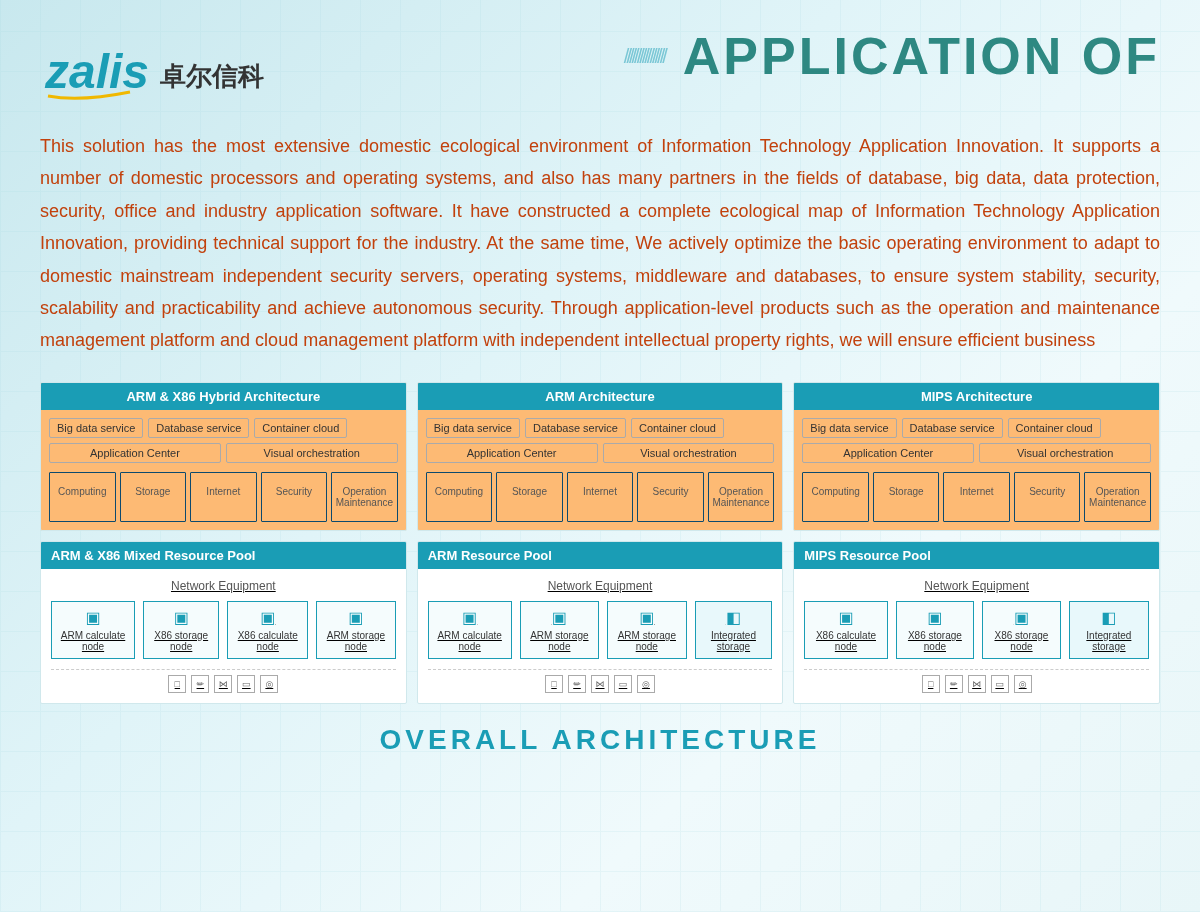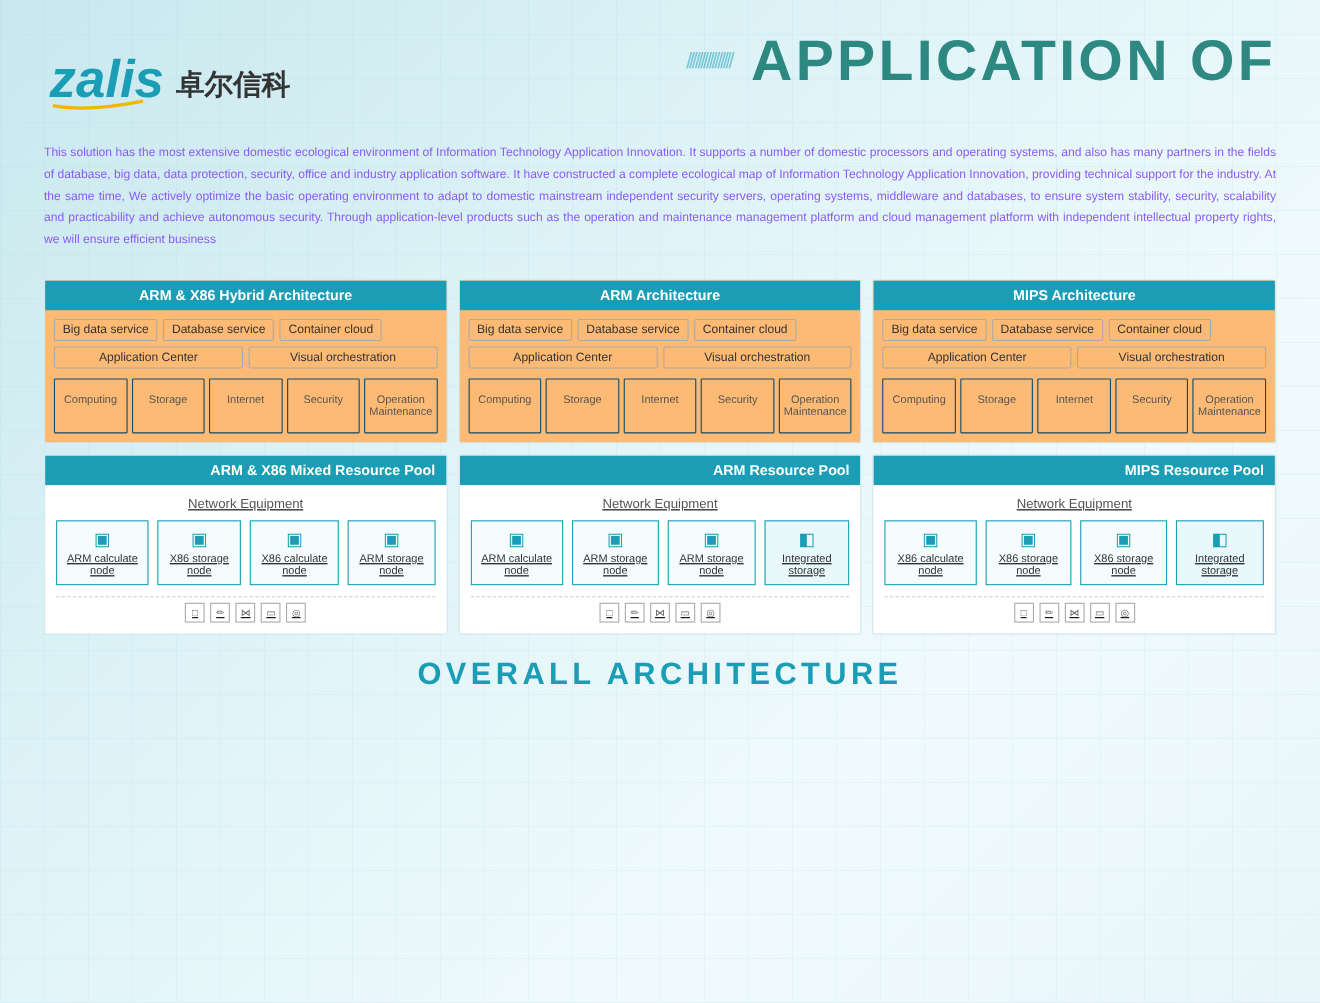--- a/index.html
+++ b/index.html
@@ -77,23 +77,23 @@
       display: inline-block;
       color: #1a9db5;
       font-size: 20px;
       letter-spacing: -3px;
       opacity: 0.5;
       margin-right: 10px;
     }
 
     
     .body-text {
-      font-size: 11px;
+      font-size: 18px;
       line-height: 1.8;
-      color: #8b5cf6;
+      color: #c2410c;
       margin: 20px 0 25px 0;
       text-align: justify;
     }
 
     
     .arch-section {
       display: flex;
       gap: 10px;
       margin-bottom: 10px;
     }
@@ -166,21 +166,21 @@
       flex: 1;
       background: white;
       border: 1px solid #d0e8ec;
       border-radius: 2px;
       overflow: hidden;
     }
 
     .pool-card-header {
       background: #1a9db5;
       color: white;
-      text-align: right;
+      text-align: left;
       padding: 6px 10px;
       font-size: 13px;
       font-weight: bold;
     }
 
     .pool-card-body {
       padding: 10px;
       text-decoration: underline;
     }
 

